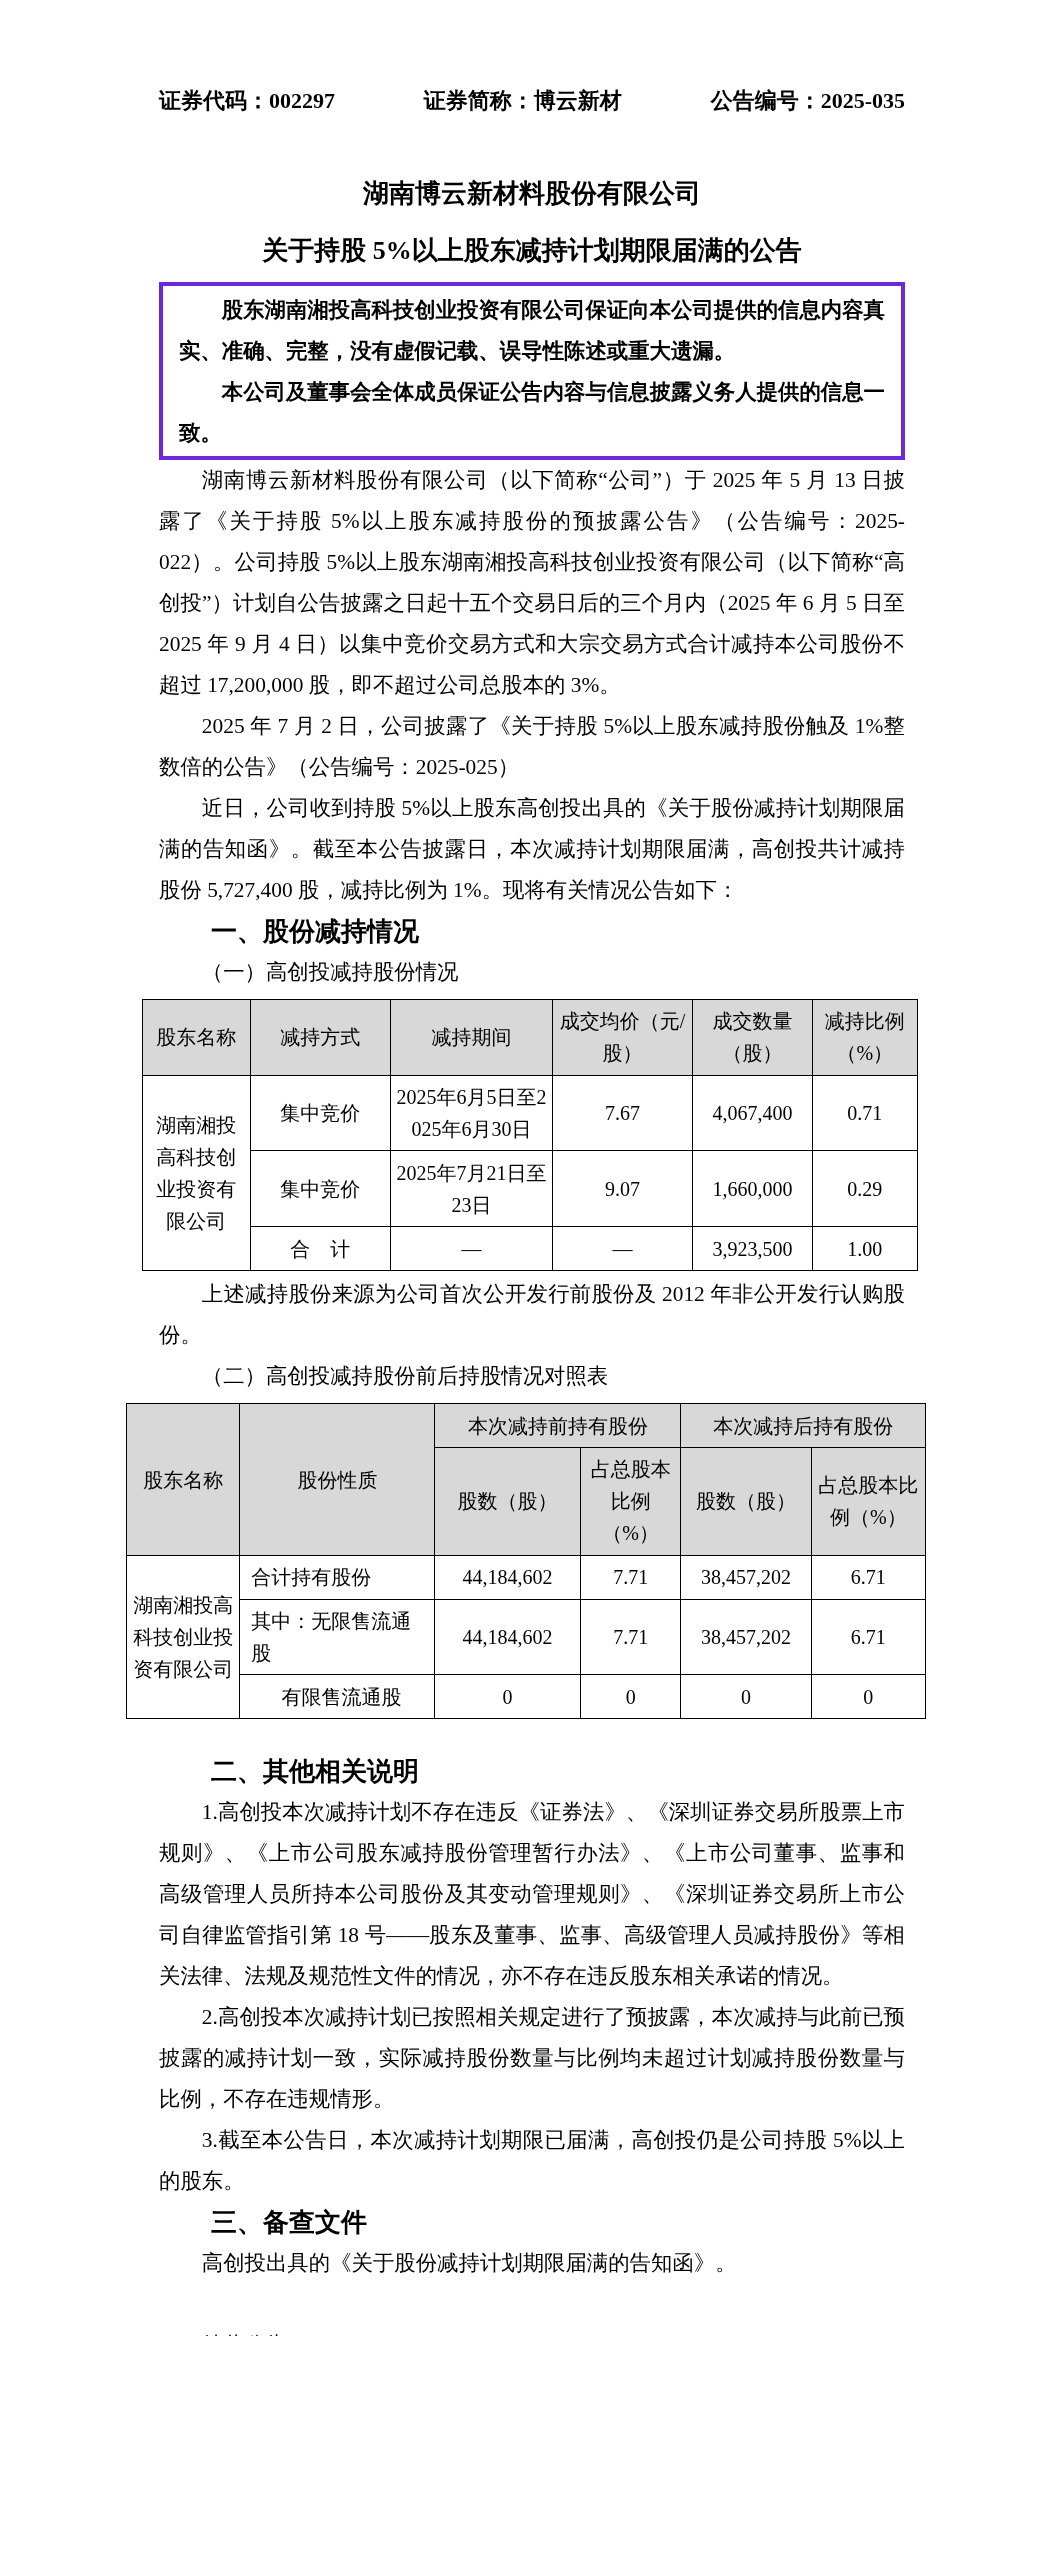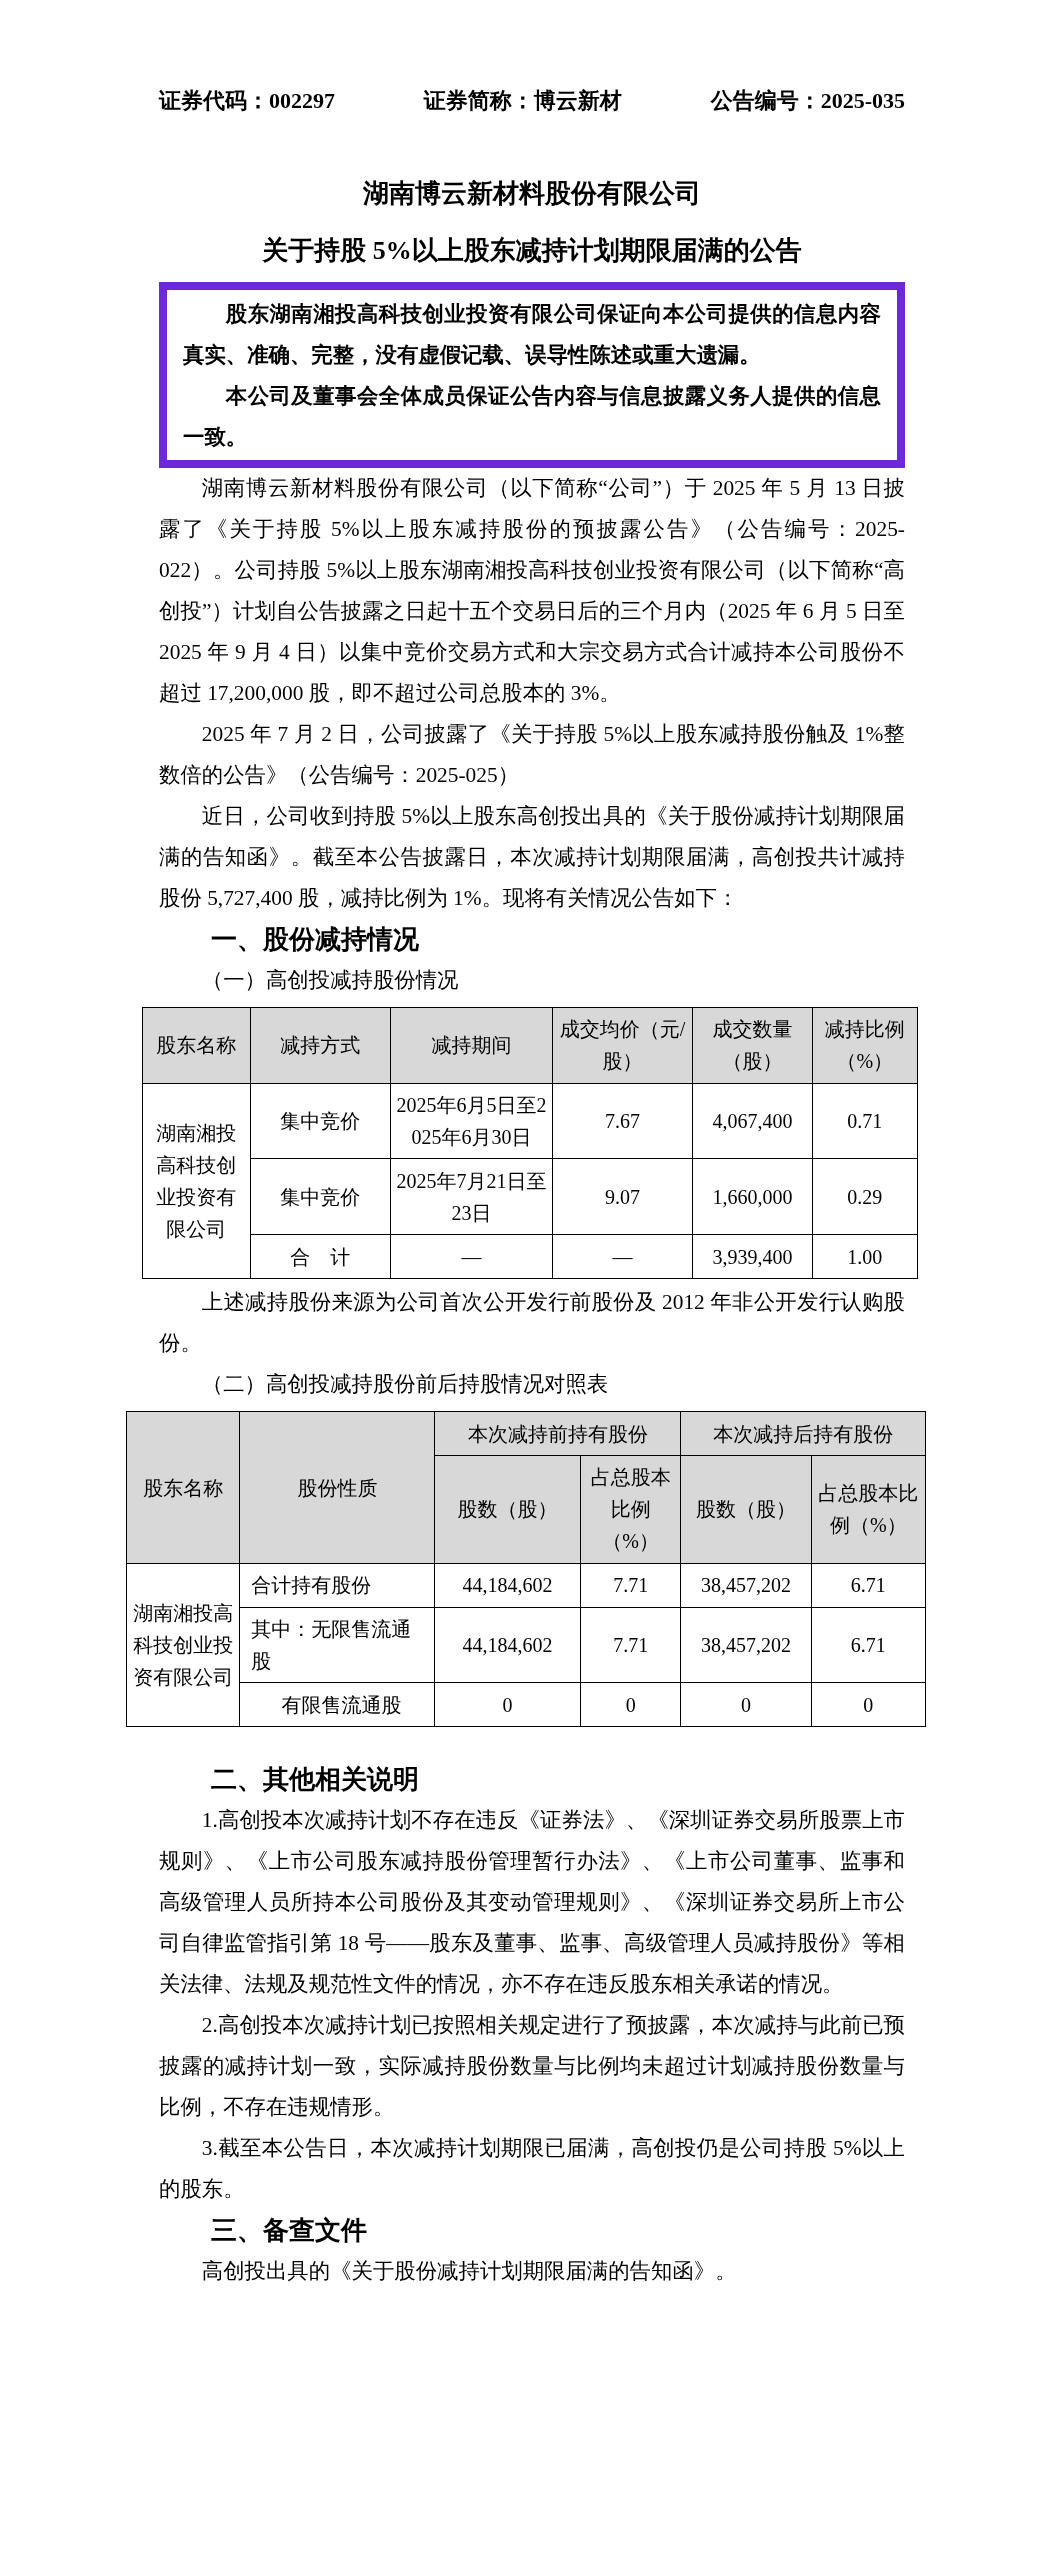--- a/index.html
+++ b/index.html
@@ -16,21 +16,21 @@
   .doc-header {
     display:flex; justify-content:space-between;
     font-weight:bold; line-height:29px; font-size:22px;
   }
 
   .title { text-align:center; font-weight:bold; font-size:26px; line-height:33px; margin:0; }
   .title1 { margin-top:62px; }
   .title2 { margin-top:24px; }
 
   .notice-box {
-    border:8px solid #6d28d9;
+    border:4px solid #6d28d9;
     margin-top:14.7px;
     padding:4px 16px 2.7px 16px;
     font-weight:bold;
   }
   .notice-box p { margin:0; text-indent:2em; line-height:41px; text-align:justify; }
 
   p.para { margin:0; text-indent:2em; line-height:41px; text-align:justify; }
   .first-para { margin-top:39px; }
 
   .sec-heading { margin:0; font-size:26px; font-weight:bold; line-height:41px; text-indent:2em; }
@@ -115,21 +115,21 @@
         <td>集中竞价</td>
         <td>2025年7月21日至23日</td>
         <td>9.07</td>
         <td>1,660,000</td>
         <td>0.29</td>
       </tr>
       <tr>
         <td>合　计</td>
         <td>—</td>
         <td>—</td>
-        <td>3,939,400</td>
+        <td>3,923,500</td>
         <td>1.00</td>
       </tr>
     </tbody>
       </table>
 
     <p class="para">上述减持股份来源为公司首次公开发行前股份及 2012 年非公开发行认购股份。</p>
     <p class="sub-heading">（二）高创投减持股份前后持股情况对照表</p>
 
     <table class="t2">
       <colgroup>

